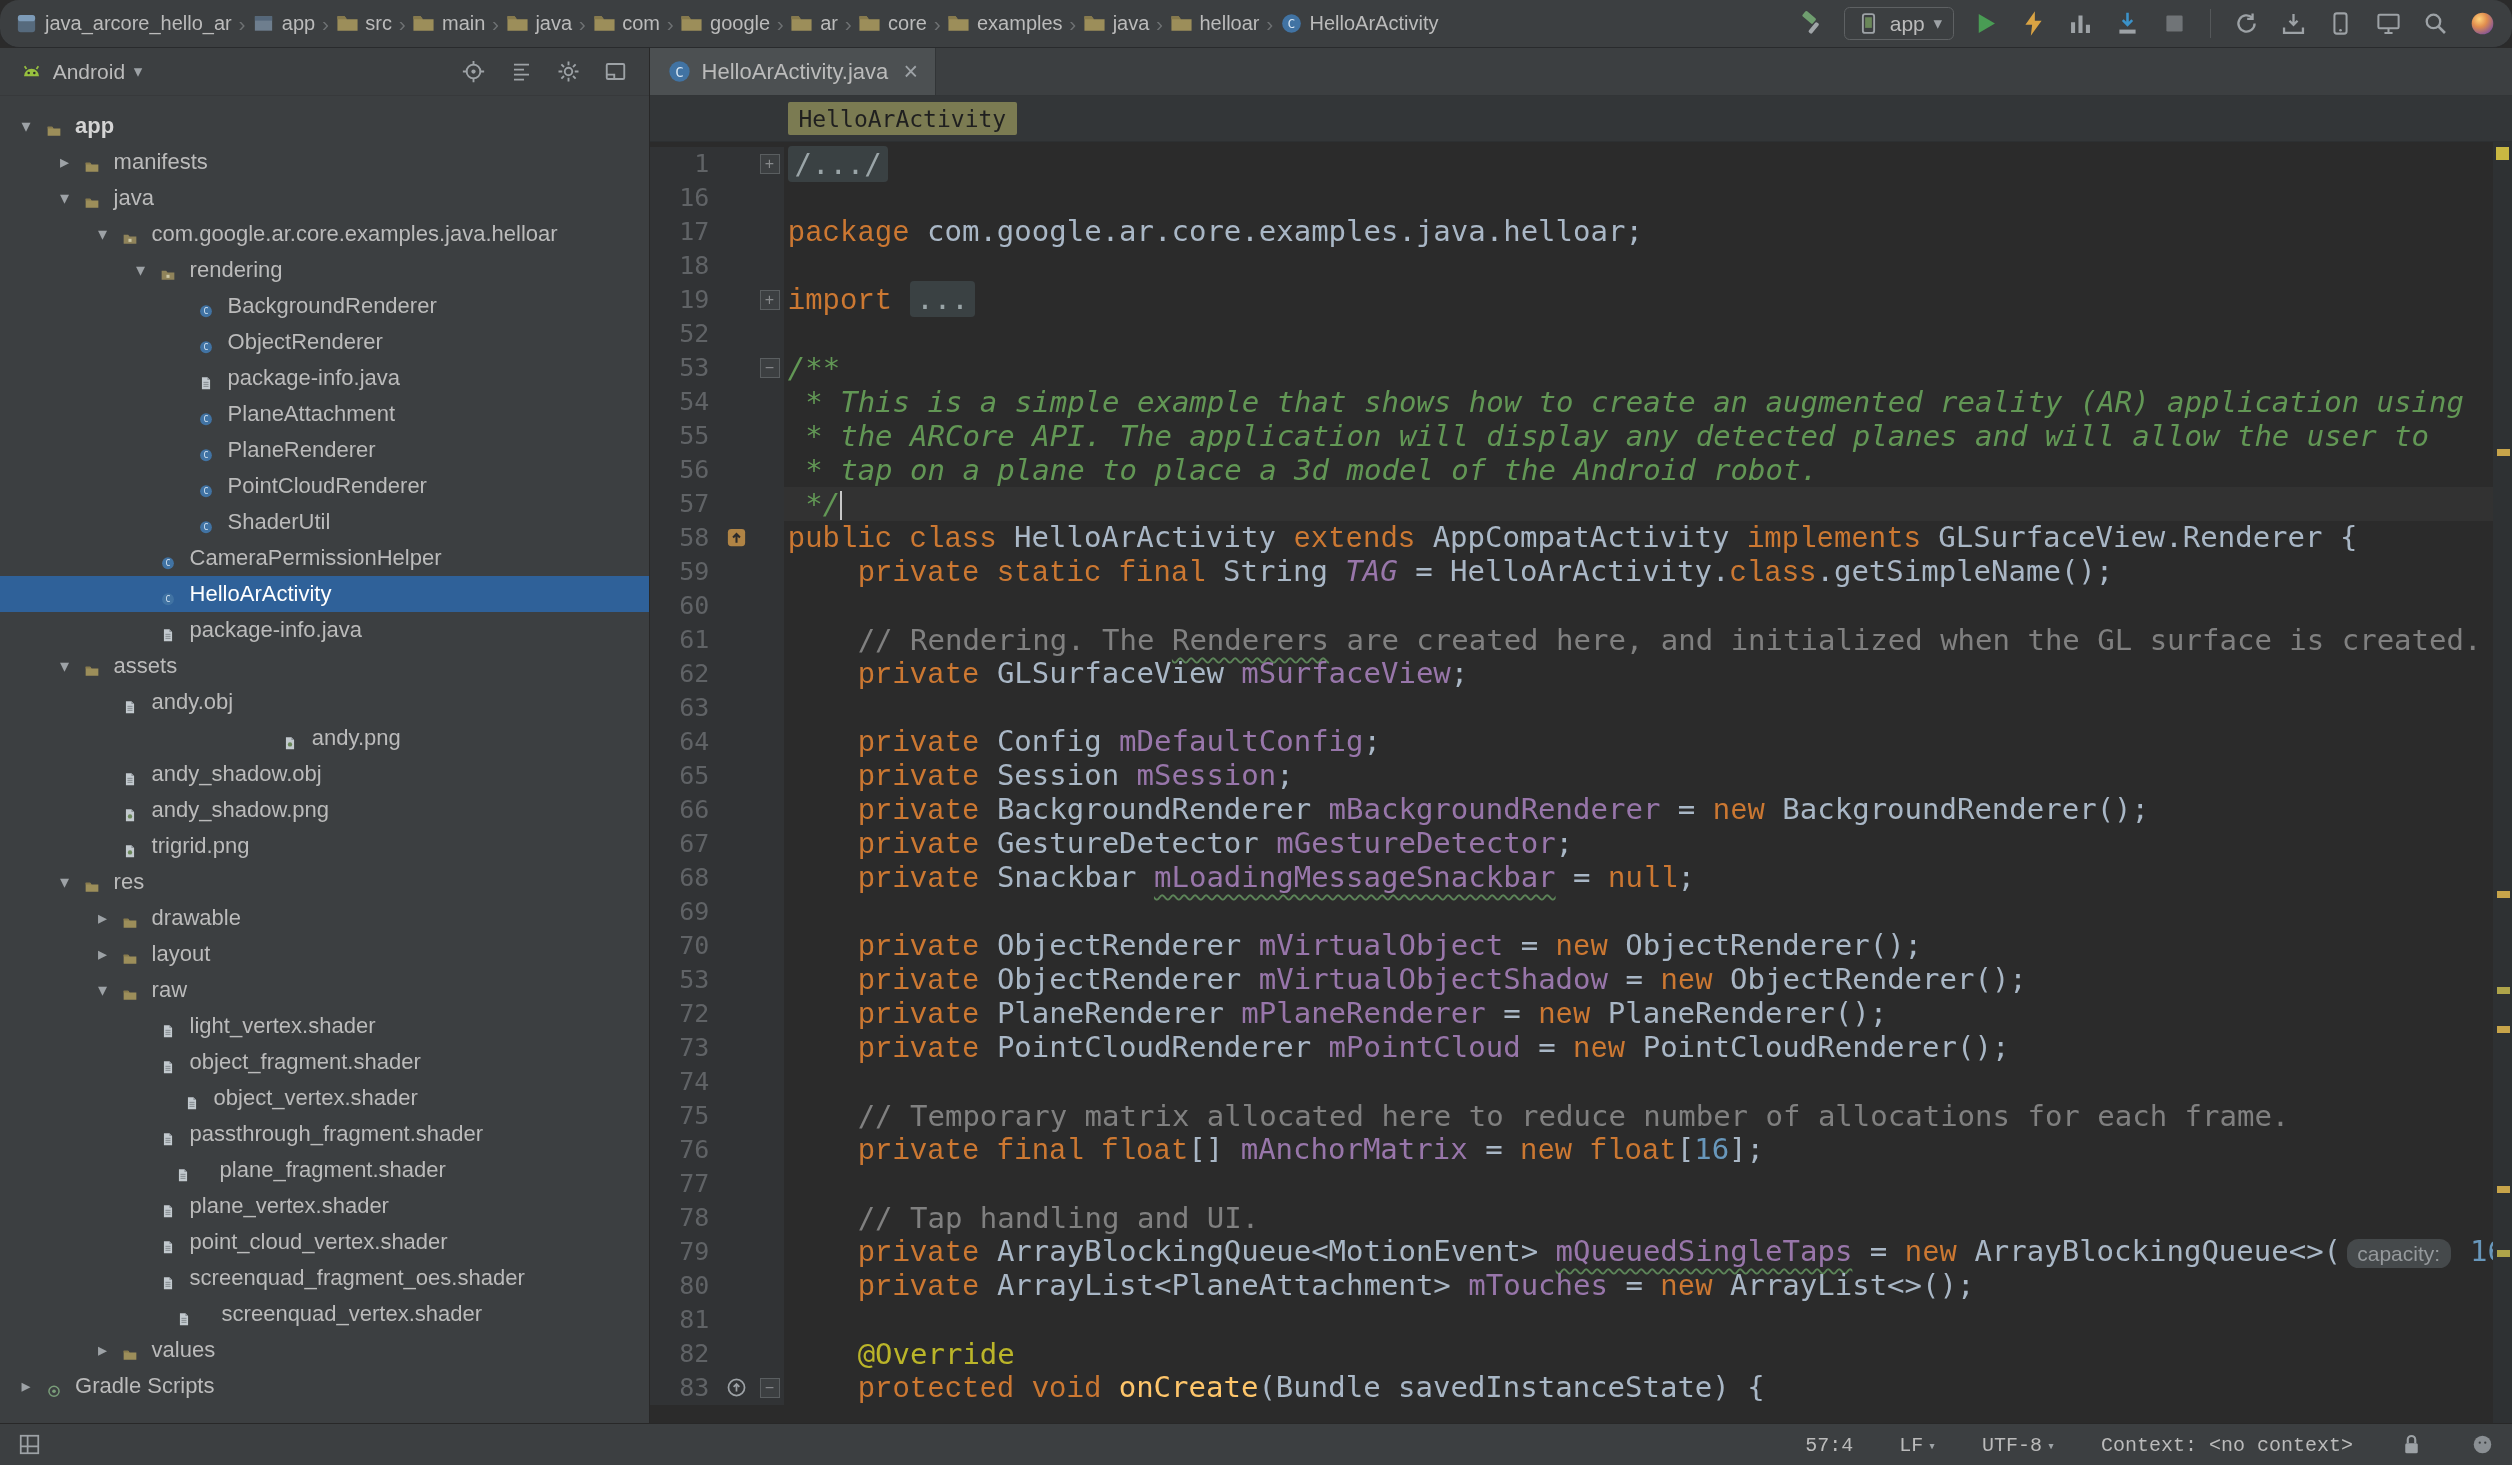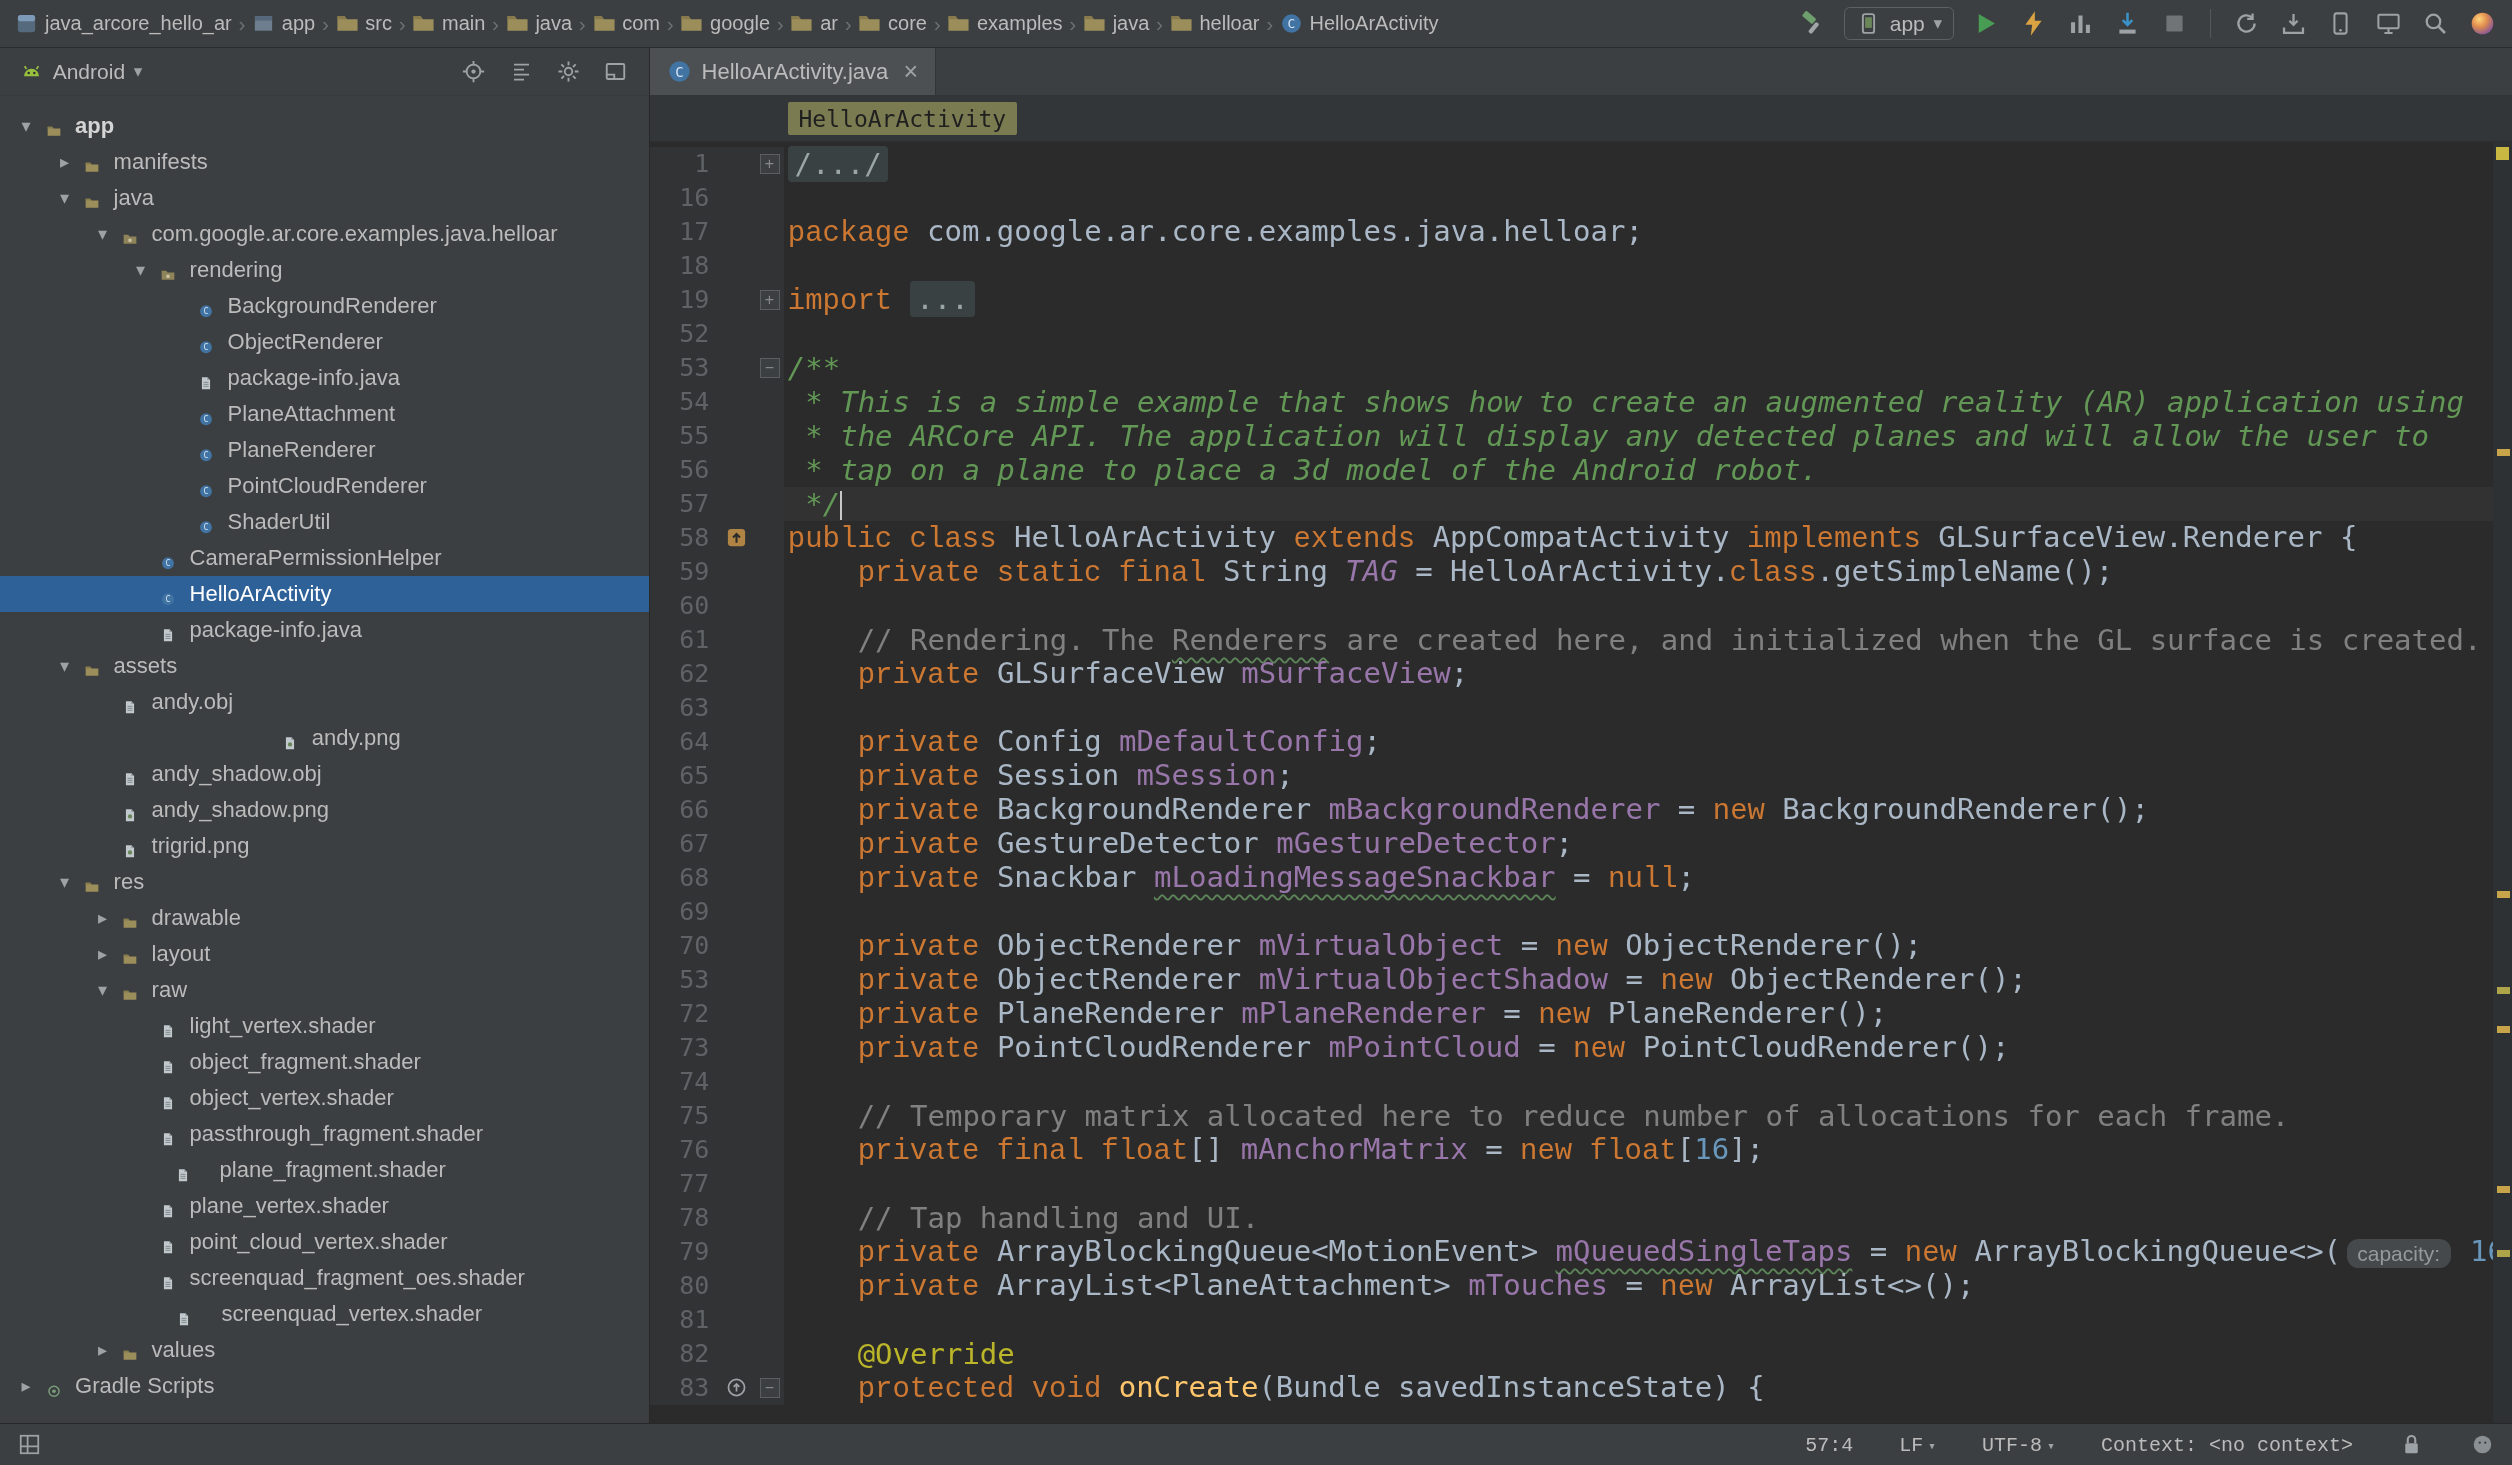--- a/index.html
+++ b/index.html
@@ -3,21 +3,21 @@
 <meta charset="utf-8">
 <style>
   * { margin:0; padding:0; box-sizing:border-box; }
   html,body { width:2512px; height:1465px; overflow:hidden; background:#2b2b2b;
     font-family:"Liberation Sans","DejaVu Sans",sans-serif; }
   .app { width:2512px; height:1465px; display:flex; flex-direction:column;
     background:var(--editor-bg,#2b2b2b); color:#bbbbbb; }
 
   
   .topbar { height:48px; flex:none; background:var(--panel-bg,#3c3f41);
-    border-bottom:1px solid #292b2d; display:flex; align-items:center; padding:0 13.4px; }
+    border-bottom:1px solid #292b2d; display:flex; align-items:center; padding:0 13.4px;border-radius:19px; }
   .crumbs { display:flex; align-items:center; font-size:20px; color:#bbbbbb; white-space:nowrap; overflow:hidden; }
   .crumb { display:inline-flex; align-items:center; gap:6.7px; padding:0 1.9px; cursor:default; }
   .crumb-sep { color:#6e7173; font-size:21px; margin:0 4.8px; }
   .toolbar { margin-left:auto; display:flex; align-items:center; gap:15.3px; flex:none; padding-left:19px; }
   .tb-btn { display:inline-flex; align-items:center; justify-content:center; width:32px; height:32px; border-radius:3.8px; }
   .tb-sep { width:1px; height:29px; background:#55585a; margin:0 3.8px; display:inline-block; }
   .run-chip { display:inline-flex; align-items:center; gap:8.6px; border:1px solid #5e6163; border-radius:5.7px;
     padding:2.9px 11.5px; font-size:21px; color:#bbbbbb; }
   .caret { color:#9da2a6; font-size:17px; }
 
@@ -673,21 +673,21 @@
             <span class="arrow"></span>
             <span class="ic tree">
               <svg viewBox="0 0 16 16">
                 <path d="M3.5 1.5h6l3 3v10h-9z" fill="#c2c9ce"></path>
                 <path d="M9.5 1.5v3h3z" fill="#8d9398"></path>
                 <path d="M5.2 7h5.6M5.2 9.2h5.6M5.2 11.4h5.6" stroke="#7c8287" stroke-width="1"></path>
               </svg>
             </span>
             <span class="lbl">object_fragment.shader</span>
           </div>
-          <div class="tree-row" style="padding-left: 126px;">
+          <div class="tree-row" style="padding-left: 126px; margin-left: 24px;">
             <span class="arrow"></span>
             <span class="ic tree">
               <svg viewBox="0 0 16 16">
                 <path d="M3.5 1.5h6l3 3v10h-9z" fill="#c2c9ce"></path>
                 <path d="M9.5 1.5v3h3z" fill="#8d9398"></path>
                 <path d="M5.2 7h5.6M5.2 9.2h5.6M5.2 11.4h5.6" stroke="#7c8287" stroke-width="1"></path>
               </svg>
             </span>
             <span class="lbl">object_vertex.shader</span>
           </div>

